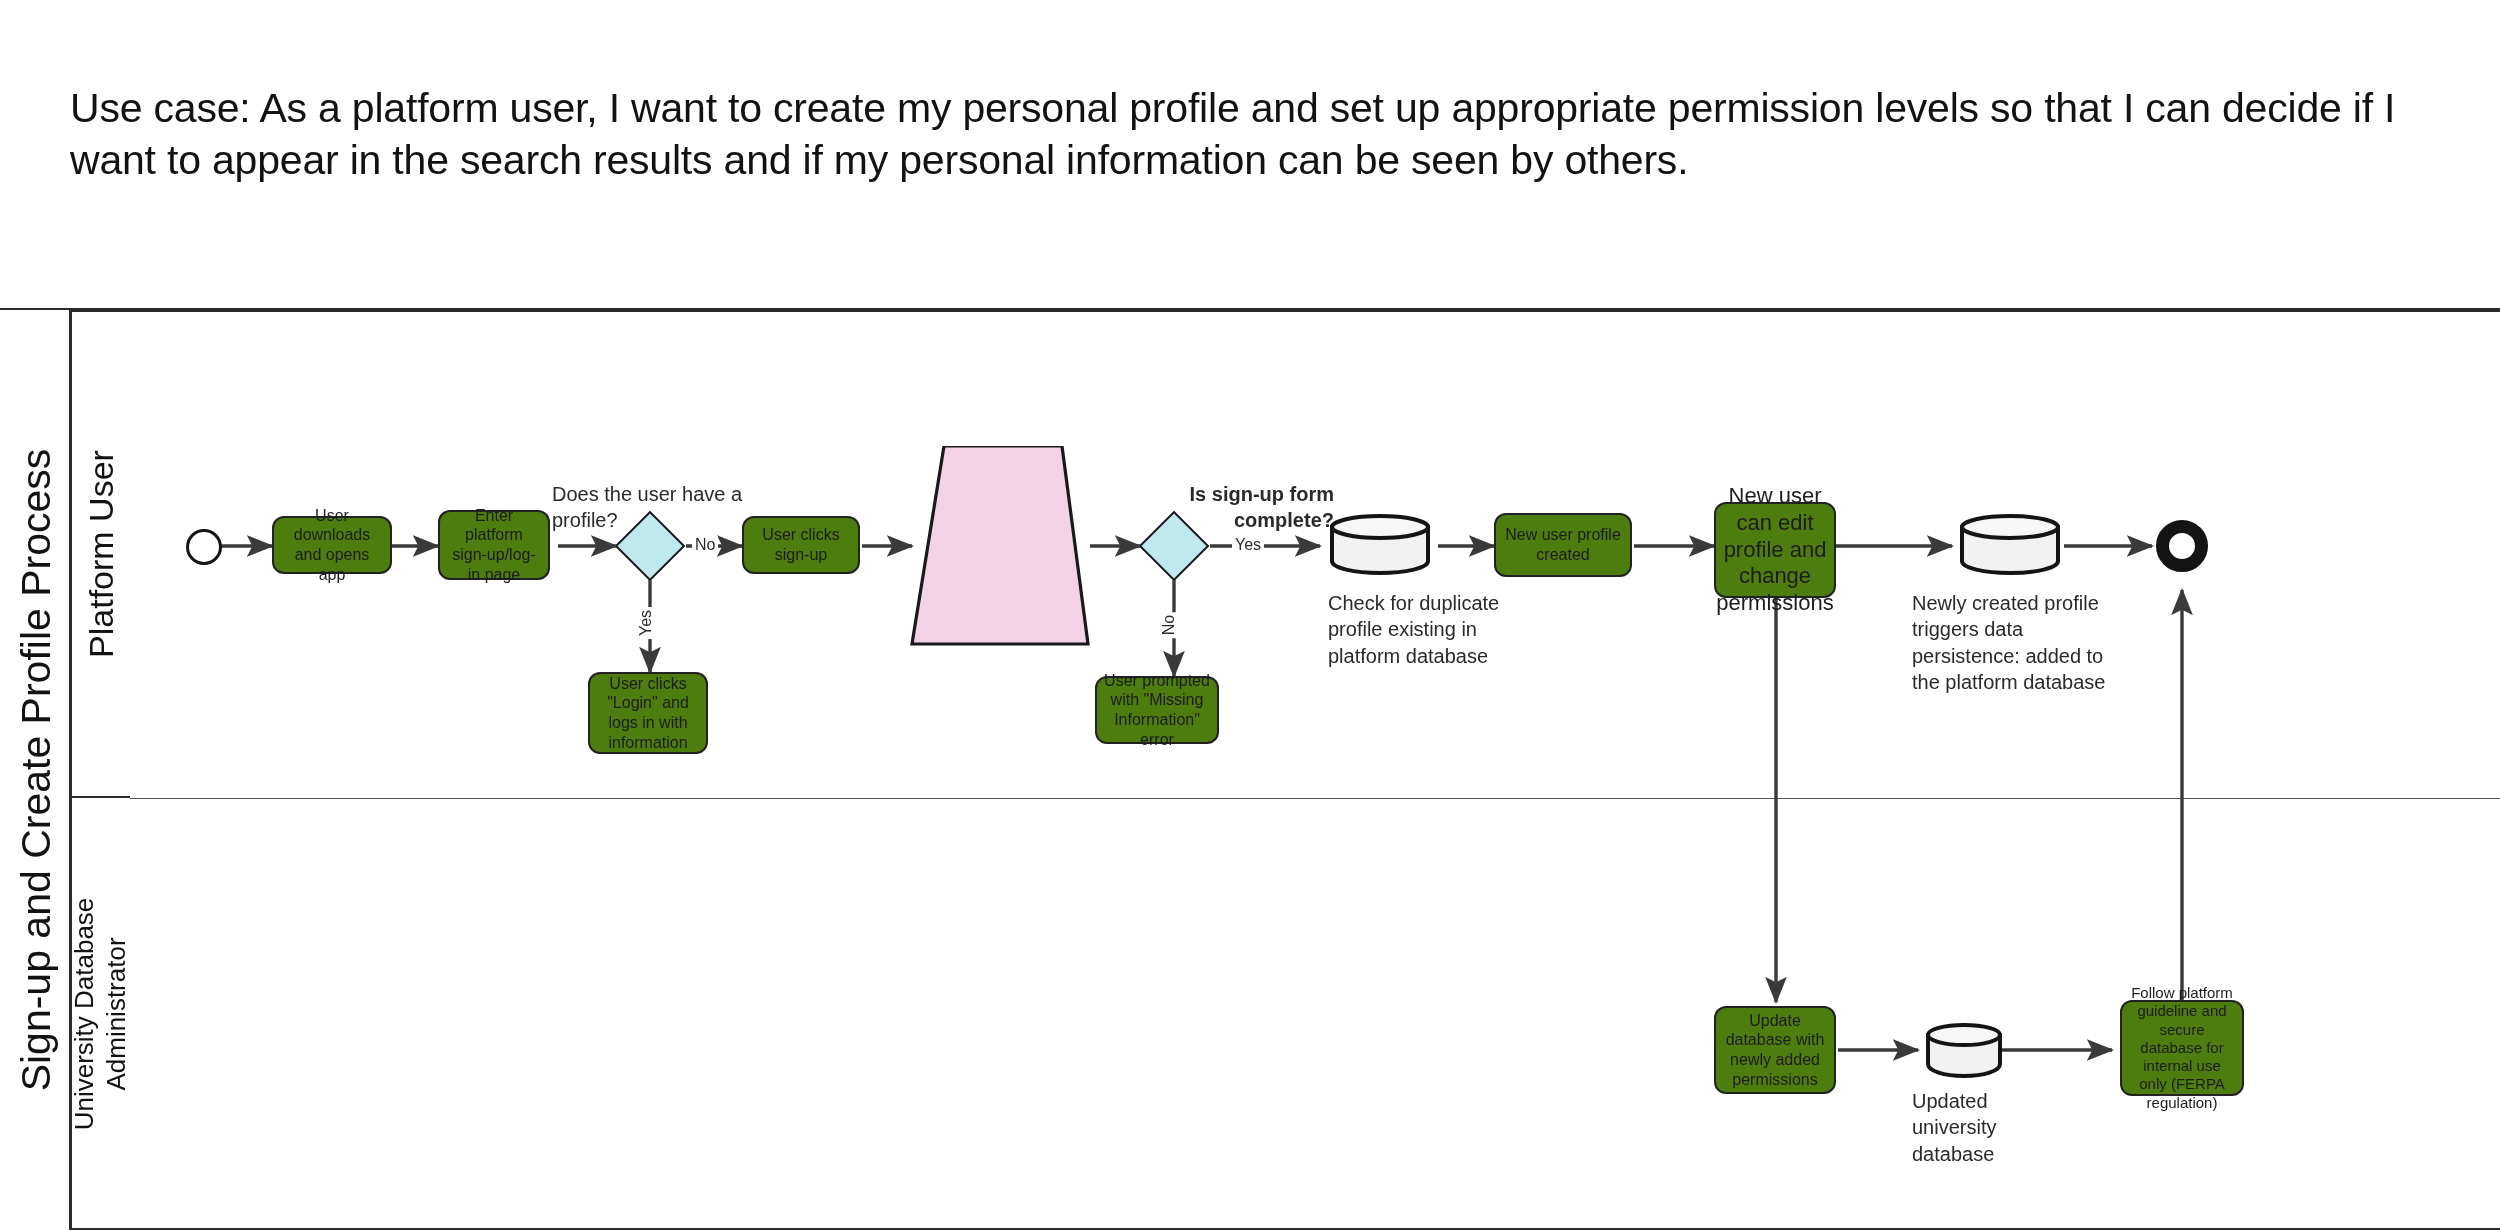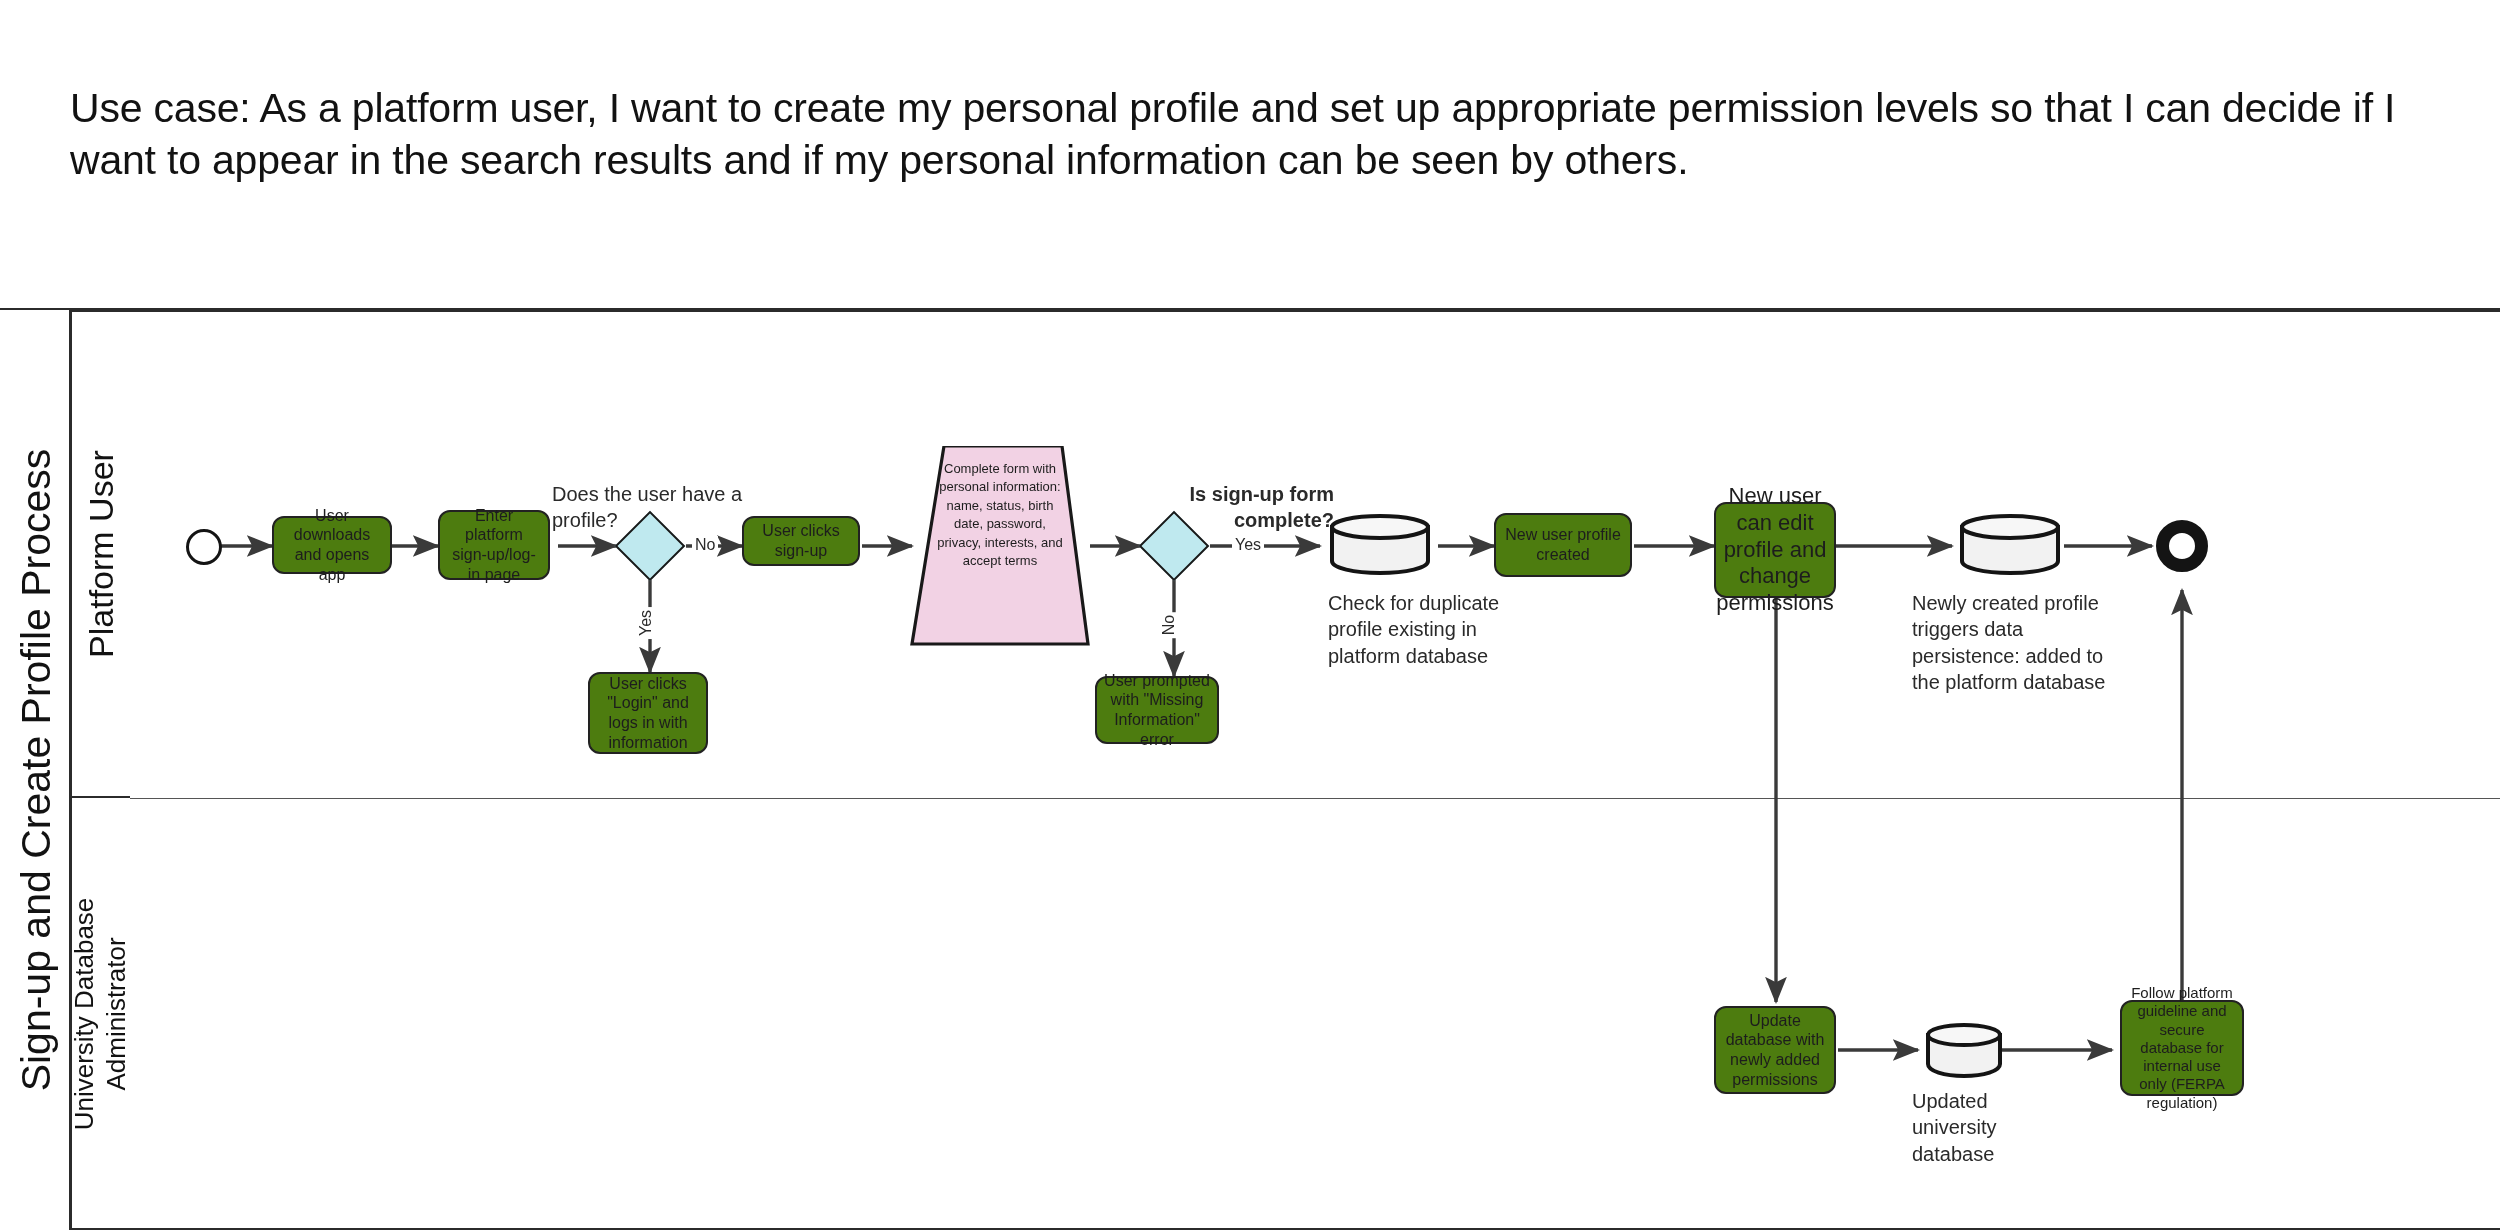--- a/index.html
+++ b/index.html
@@ -282,27 +282,26 @@
 
 <div class="gateway-wrap" style="left:625px; top:521px; width:50px; height:50px;">
   <div class="gateway"></div>
 </div>
 <div class="caption" style="left:552px; top:481px; width:220px; text-align:left;">Does the user have a profile?</div>
 <div class="flow-label" style="left:692px; top:536px;">No</div>
 <div class="flow-label vertical" style="left:630px; top:614px;">Yes</div>
 
 <div class="node task" style="left:588px; top:672px; width:120px; height:82px; font-size:16px;">User clicks "Login" and logs in with information</div>
 
-<div class="node task" style="left:742px; top:516px; width:118px; height:50px; font-size:16px;">User clicks sign-up</div>
+<div class="node task" style="left:742px; top:516px; width:118px; height:58px; font-size:16px;">User clicks sign-up</div>
 
 <div style="position:absolute; left:910px; top:446px; width:180px; height:200px;">
   <svg width="180" height="200" viewBox="0 0 180 200" xmlns="http://www.w3.org/2000/svg" style="position:absolute; left:0; top:0;">
     <polygon points="34,0 152,0 178,198 2,198" fill="#F2D2E4" stroke="#191919" stroke-width="3.2"></polygon>
   </svg>
-  <div style="position:absolute; left:26px; top:14px; width:128px; font-size:13px; line-height:1.42; text-align:center; color:#1d1d1d;">Complete form with personal information: name, status, birth date, password, privacy, interests, and accept terms</div>
 </div>
 
 <div class="gateway-wrap" style="left:1149px; top:521px; width:50px; height:50px;">
   <div class="gateway"></div>
 </div>
 <div class="caption" style="left:1104px; top:481px; width:230px; text-align:right;font-weight:bold;">Is sign-up form complete?</div>
 <div class="flow-label" style="left:1232px; top:536px;">Yes</div>
 <div class="flow-label vertical" style="left:1156px; top:616px;">No</div>
 
 <div class="node task" style="left:1095px; top:676px; width:124px; height:68px; font-size:16px;">User prompted with "Missing Information" error</div>

